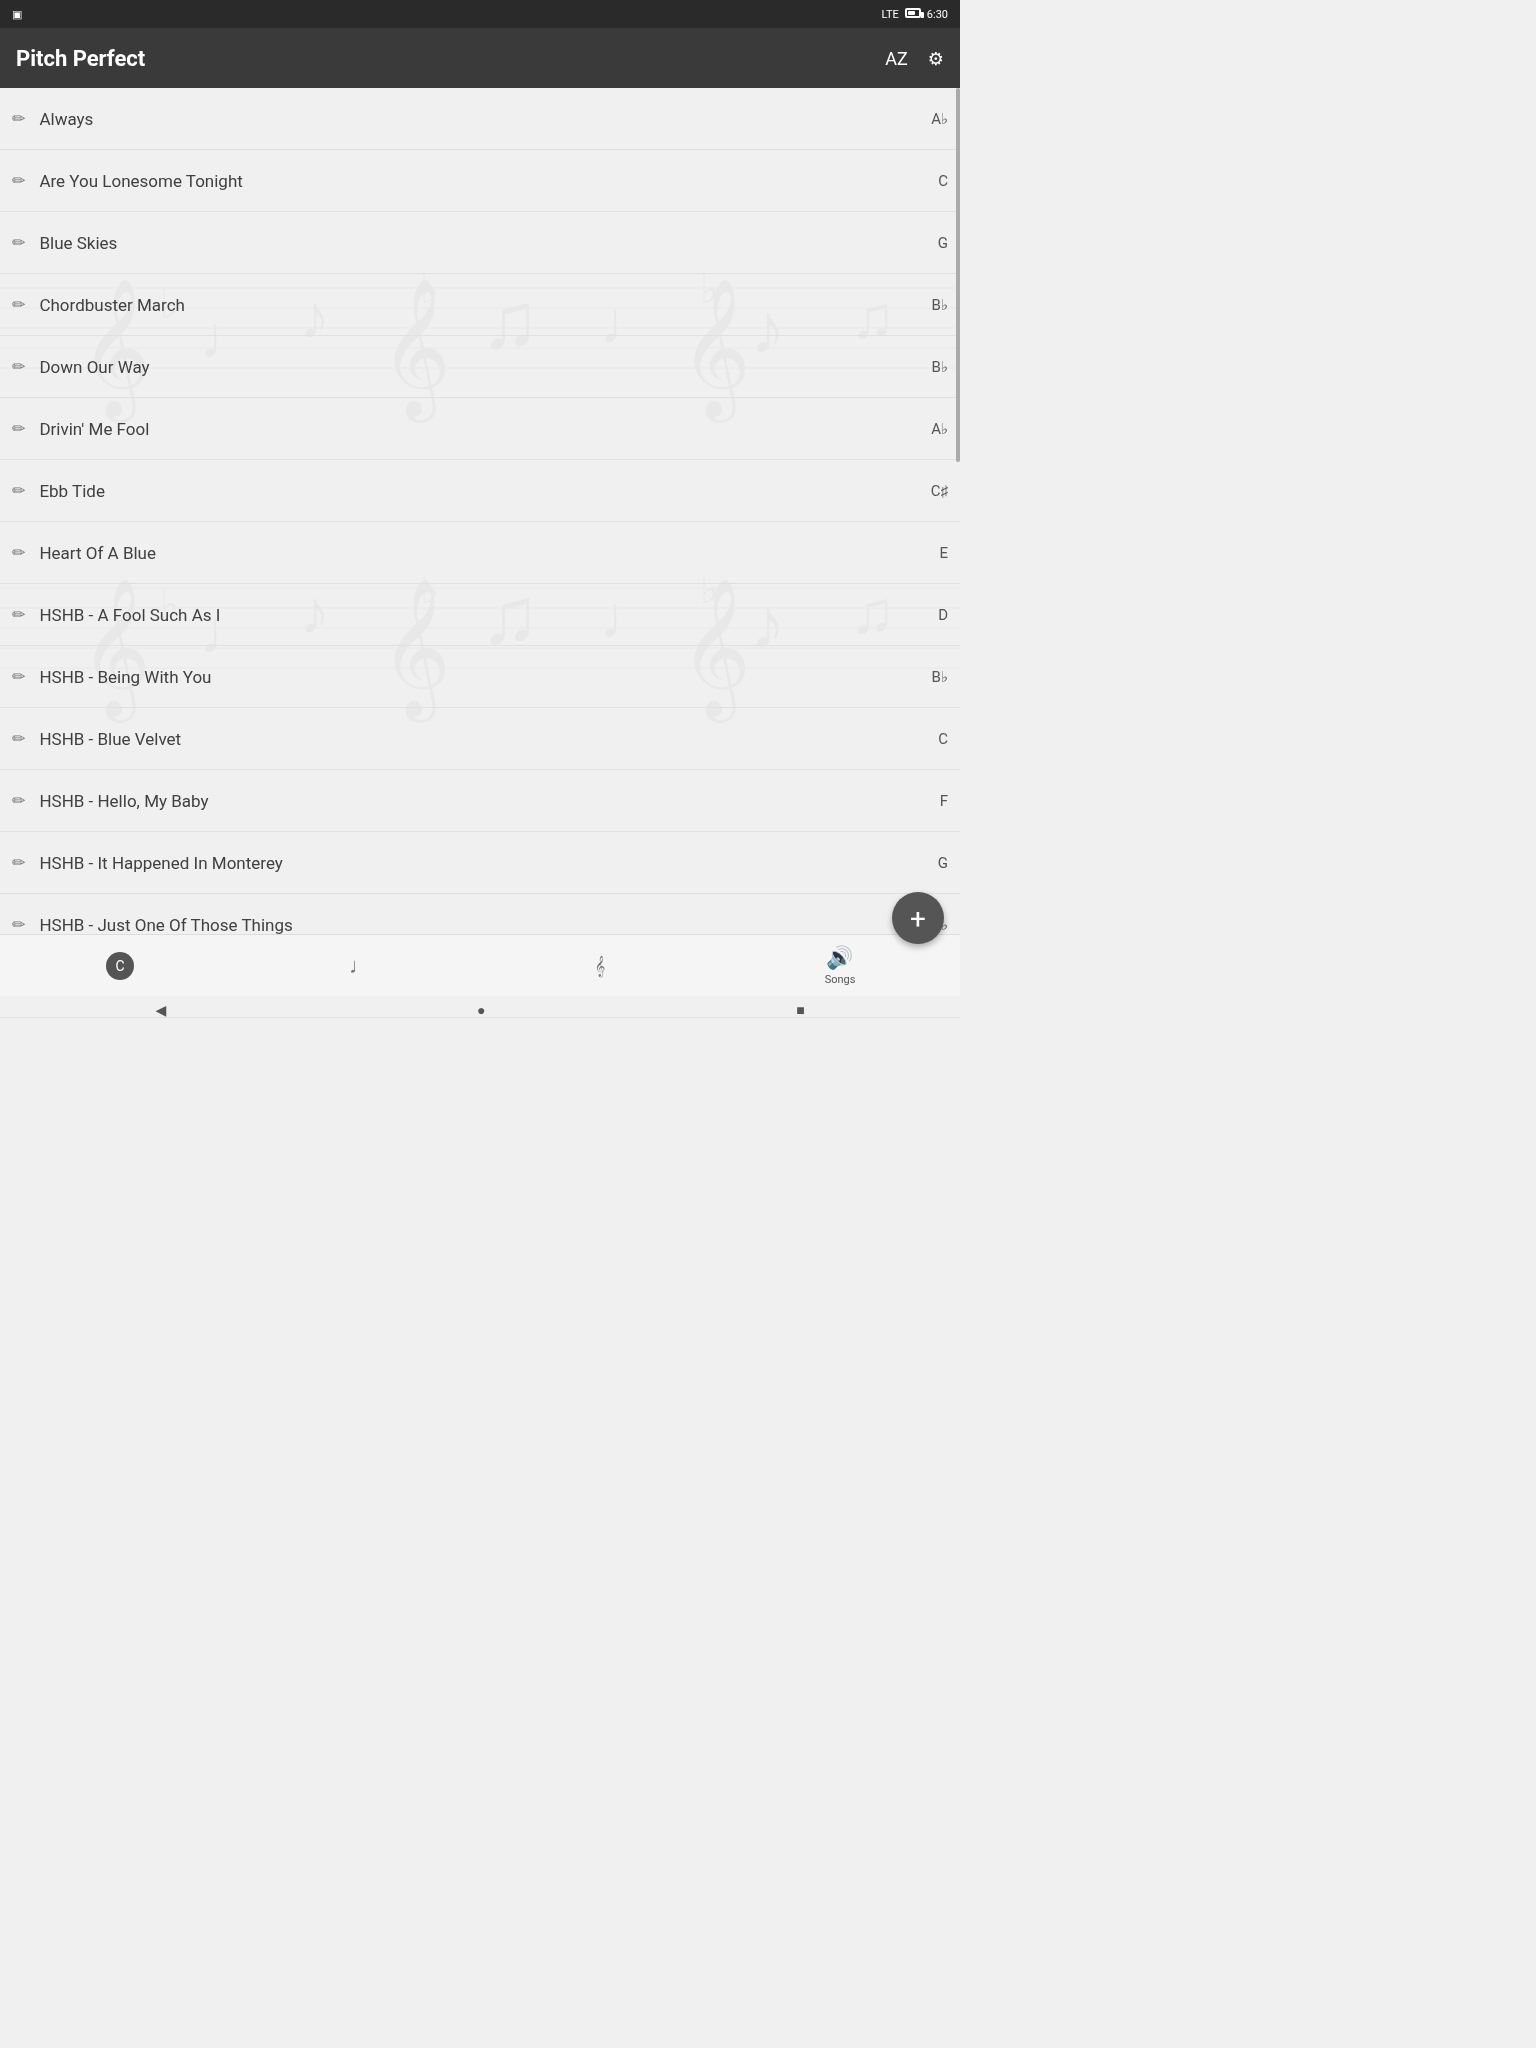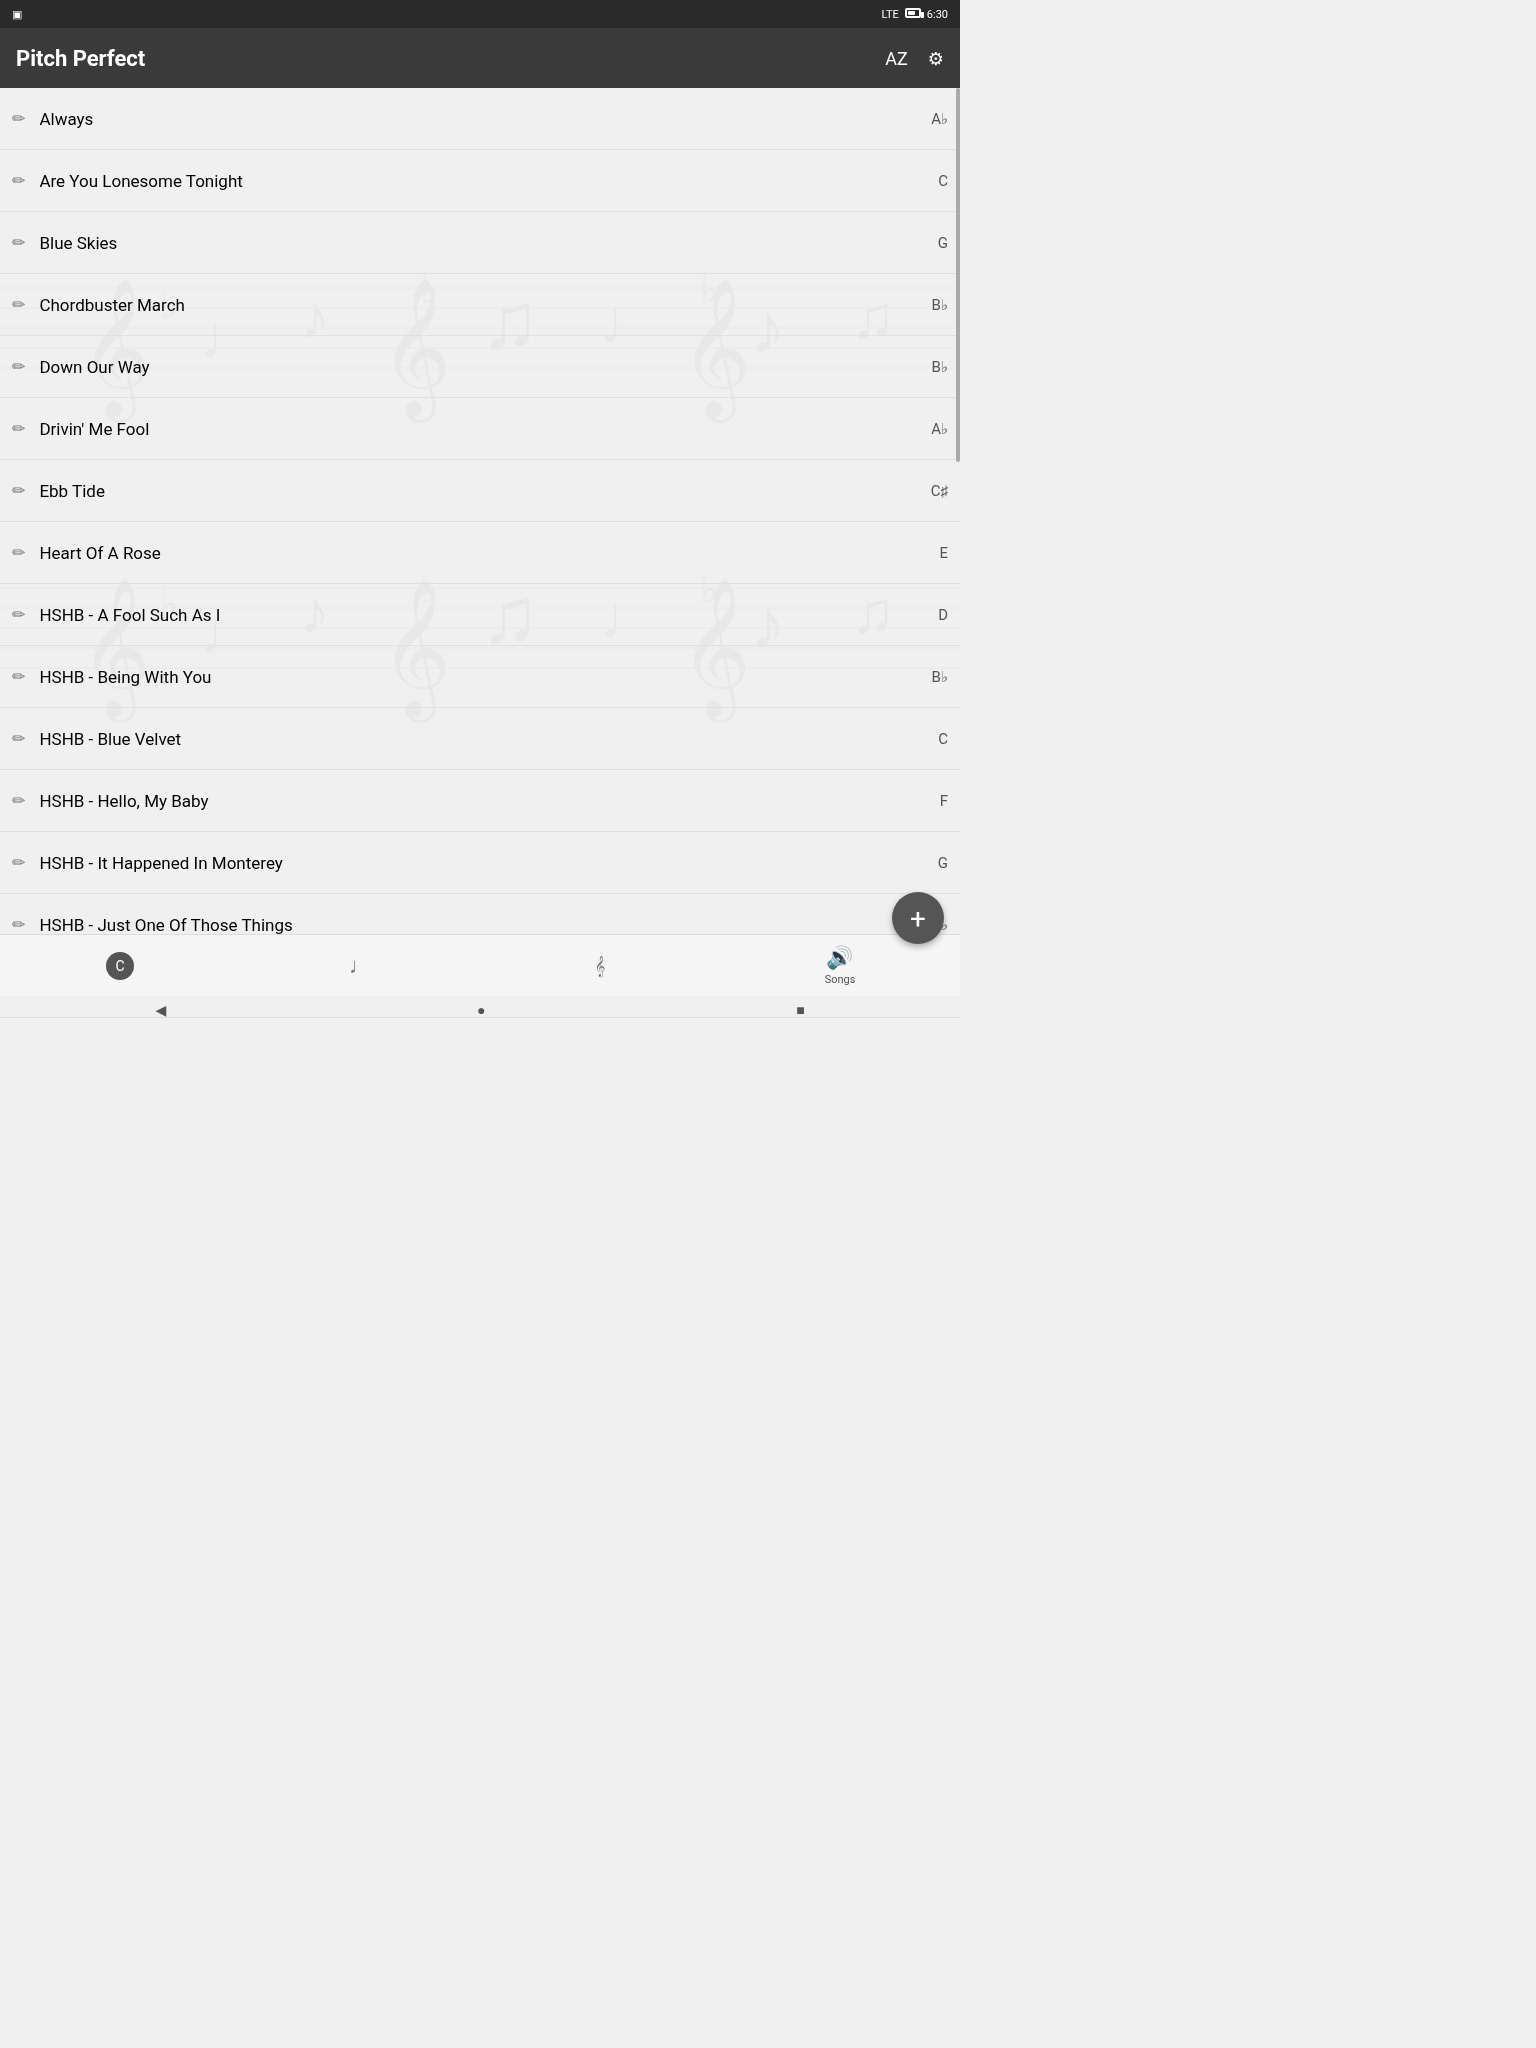--- a/index.html
+++ b/index.html
@@ -122,21 +122,21 @@
     .song-left {
       display: flex;
       align-items: center;
       gap: 14px;
     }
     .edit-icon {
       color: #777;
       font-size: 16px;
     }
     .song-title {
-      color: #000000;
+      color: #404040;
       font-size: 17px;
     }
     .song-key {
       color: #555;
       font-size: 15px;
       min-width: 28px;
       text-align: right;
     }
 
     
@@ -365,21 +365,21 @@
       <div class="song-item">
         <div class="song-left">
           <span class="edit-icon">✏</span>
           <span class="song-title">Ebb Tide</span>
         </div>
         <span class="song-key">C♯</span>
       </div>
       <div class="song-item">
         <div class="song-left">
           <span class="edit-icon">✏</span>
-          <span class="song-title">Heart Of A Rose</span>
+          <span class="song-title">Heart Of A Blue</span>
         </div>
         <span class="song-key">E</span>
       </div>
       <div class="song-item">
         <div class="song-left">
           <span class="edit-icon">✏</span>
           <span class="song-title">HSHB - A Fool Such As I</span>
         </div>
         <span class="song-key">D</span>
       </div>

